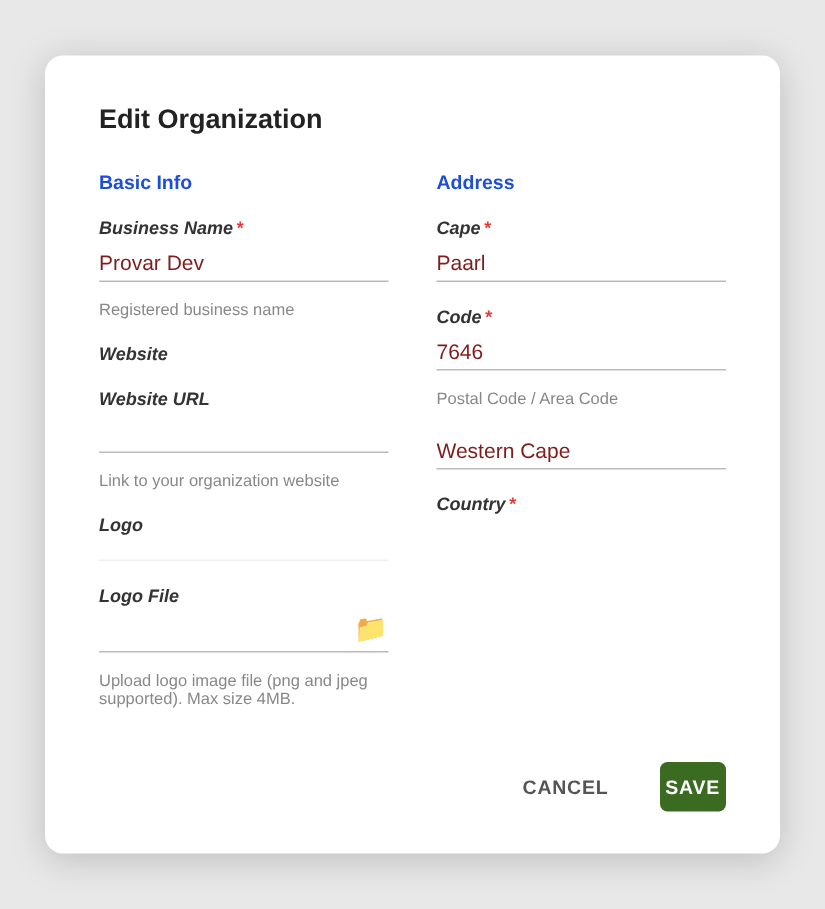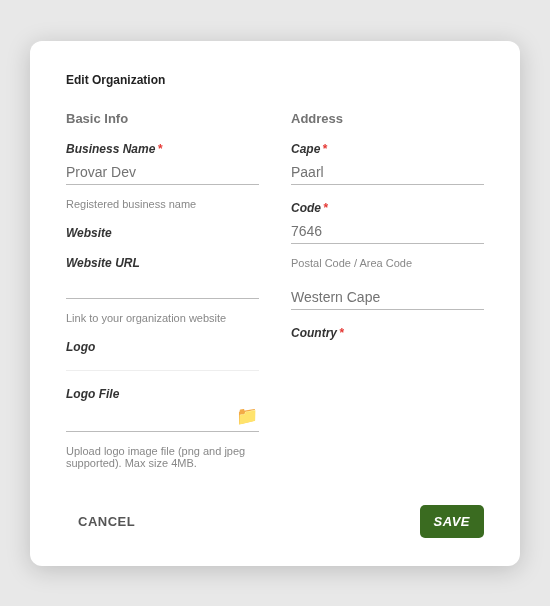--- a/index.html
+++ b/index.html
@@ -12,36 +12,36 @@
       font-family: 'Segoe UI', Arial, sans-serif;
     }
     .dialog {
       background: #fff;
       border-radius: 12px;
       box-shadow: 0 4px 24px rgba(0,0,0,0.18);
       width: 490px;
       padding: 32px 36px 28px 36px;
     }
     .dialog-title {
-      font-size: 12px;
+      font-size: 18px;
       font-weight: 700;
       color: #222;
       margin-bottom: 24px;
     }
     .form-row {
       display: flex;
       gap: 32px;
     }
     .form-col {
       flex: 1;
     }
     .section-label {
       font-size: 13px;
       font-weight: 700;
-      color: #737373;
+      color: #1d4ed8;
       margin-bottom: 16px;
     }
     .field-group {
       margin-bottom: 16px;
     }
     .field-label {
       font-size: 12px;
       font-weight: 600;
       color: #333;
       margin-bottom: 4px;
@@ -50,21 +50,21 @@
     .field-label span.required {
       color: #e53935;
       margin-left: 2px;
     }
     .field-input {
       width: 100%;
       border: none;
       border-bottom: 1.5px solid #bbb;
       padding: 4px 0 4px 0;
       font-size: 14px;
-      color: #737373;
+      color: #7f1d1d;
       outline: none;
       background: transparent;
     }
     .field-hint {
       font-size: 11px;
       color: #888;
       margin-top: 13px;
     }
     .select-wrapper {
       position: relative;
@@ -108,46 +108,45 @@
       color: #333;
       cursor: pointer;
     }
     .divider {
       height: 1px;
       background: #eee;
       margin: 8px 0 16px 0;
     }
     .actions {
       display: flex;
-      justify-content: space-between;
+      justify-content: flex-end;
       align-items: center;
-      gap: 12px;
+      gap: 22px;
       margin-top: 20px;
     }
     .btn-cancel {
       background: transparent;
       border: none;
       font-size: 13px;
       font-weight: 600;
       color: #555;
       cursor: pointer;
       padding: 8px 12px;
       letter-spacing: 0.5px;
     }
     .btn-save {
       background: #3a6b20;
       border: none;
       color: #fff;
       font-size: 13px;
       font-weight: 700;
-      padding: 9px 14px;
+      padding: 9px 4px;
       border-radius: 5px;
       cursor: pointer;
       letter-spacing: 0.5px;
-      font-style: italic;
     }
   </style>
 </head>
 <body>
 
 <div class="dialog">
   <div class="dialog-title">Edit Organization</div>
 
   <div class="form-row">
 

